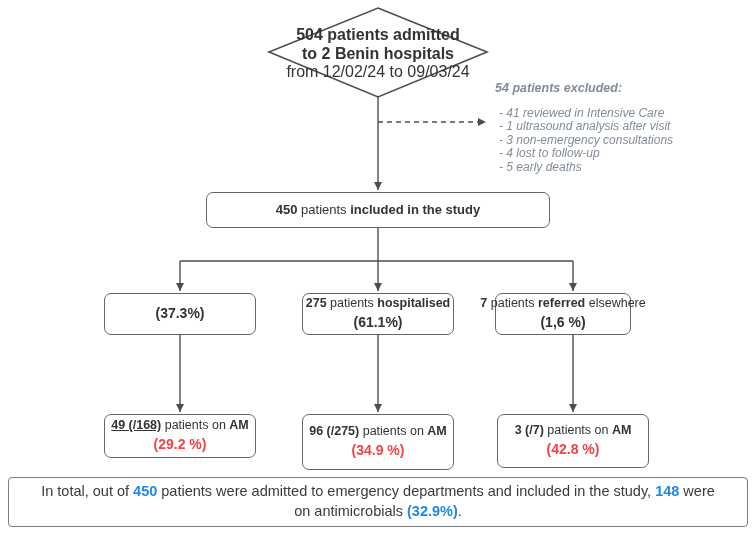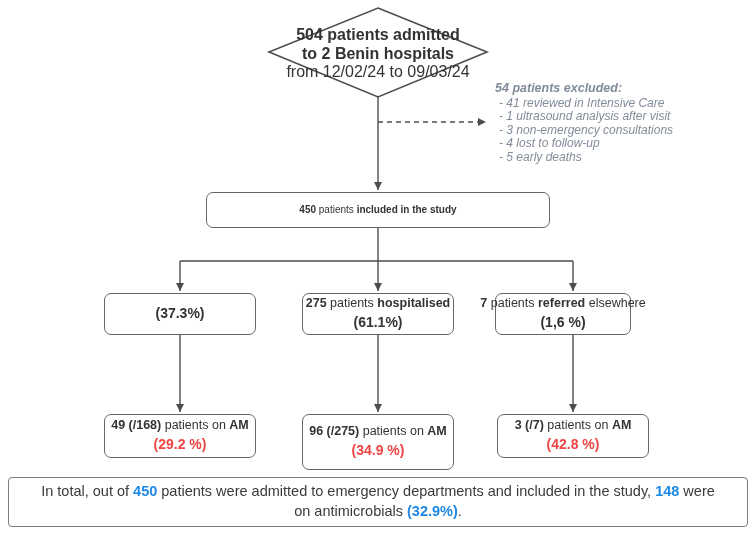--- a/index.html
+++ b/index.html
@@ -9,31 +9,31 @@
   }
   #connectors{position:absolute;left:0;top:0;z-index:0;}
   .node{
     position:absolute;z-index:1;background:#fff;border:1.5px solid #63676b;border-radius:7px;
     display:flex;flex-direction:column;align-items:center;justify-content:center;
     text-align:center;color:#333;box-sizing:border-box;
   }
   .node .line{font-size:12.5px;line-height:1.42;white-space:nowrap;}
   .node .pct{font-size:14px;line-height:1.42;font-weight:700;}
   .pct-blue{color:#ef4444;}
-  #included-box .line{font-size:10px;}
+  #included-box .line{font-size:13px;}
   #diamond-label{
     position:absolute;z-index:1;left:263px;top:26px;width:230px;text-align:center;
     font-size:16px;line-height:1.16;color:#333;
   }
   #diamond-label .b{font-weight:700;}
   #excluded-note{
     position:absolute;z-index:1;left:495px;top:81px;width:235px;
     font-style:italic;color:#828c99;font-size:12px;line-height:1.12;
   }
-  #excluded-note .note-title{font-weight:700;font-size:12.5px;margin-bottom:2px;}
+  #excluded-note .note-title{font-weight:700;font-size:12.5px;margin-bottom:12px;}
   #excluded-note .note-item{padding-left:4px;}
   #summary-box{
     position:absolute;z-index:1;left:8px;top:477px;width:740px;height:50px;box-sizing:border-box;
     background:#fff;border:1.5px solid #7d7d7d;border-radius:4px;
     display:flex;align-items:center;justify-content:center;
   }
   #summary-box .summary-text{
     font-size:14.5px;line-height:1.35;text-align:center;color:#3a3a3a;padding:0 24px;
   }
 </style>
@@ -91,28 +91,28 @@
   <div class="node" style="left:302px;top:293px;width:152px;height:42px;">
     <div class="line"><span style="font-weight: 700;">275</span><span> patients </span><span style="font-weight: 700;">hospitalised</span></div>
     <div class="pct">(61.1%)</div>
   </div>
   <div class="node" style="left:495px;top:293px;width:136px;height:42px;">
     <div class="line"><span style="font-weight: 700;">7</span><span> patients </span><span style="font-weight: 700;">referred</span><span> elsewhere</span></div>
     <div class="pct">(1,6 %)</div>
   </div>
 
   <div class="node" style="left:104px;top:414px;width:152px;height:44px;">
-    <div class="line"><span style="font-weight: 700;">49 (/168)</span><span> patients on </span><span style="font-weight: 700;">AM</span></div>
+    <div class="line"><span style="font-weight: 700; text-decoration: underline;">49 (/168)</span><span> patients on </span><span style="font-weight: 700;">AM</span></div>
     <div class="pct pct-blue">(29.2 %)</div>
   </div>
   <div class="node" style="left:302px;top:414px;width:152px;height:56px;">
     <div class="line"><span style="font-weight: 700;">96 (/275)</span><span> patients on </span><span style="font-weight: 700;">AM</span></div>
     <div class="pct pct-blue">(34.9 %)</div>
   </div>
-  <div class="node" style="left:497px;top:414px;width:152px;height:44px;">
+  <div class="node" style="left:497px;top:414px;width:152px;height:54px;">
     <div class="line"><span style="font-weight: 700;">3 (/7)</span><span> patients on </span><span style="font-weight: 700;">AM</span></div>
     <div class="pct pct-blue">(42.8 %)</div>
   </div>
 
   <div id="summary-box">
     <div class="summary-text"><span>In total, out of </span><span style="font-weight: 700; color: rgb(30, 136, 229);">450</span><span> patients were admitted to emergency departments and included in the study, </span><span style="font-weight: 700; color: rgb(30, 136, 229);">148</span><span> were on antimicrobials </span><span style="font-weight: 700; color: rgb(30, 136, 229);">(32.9%)</span><span>.</span></div>
   </div>
 
 </div>
 

